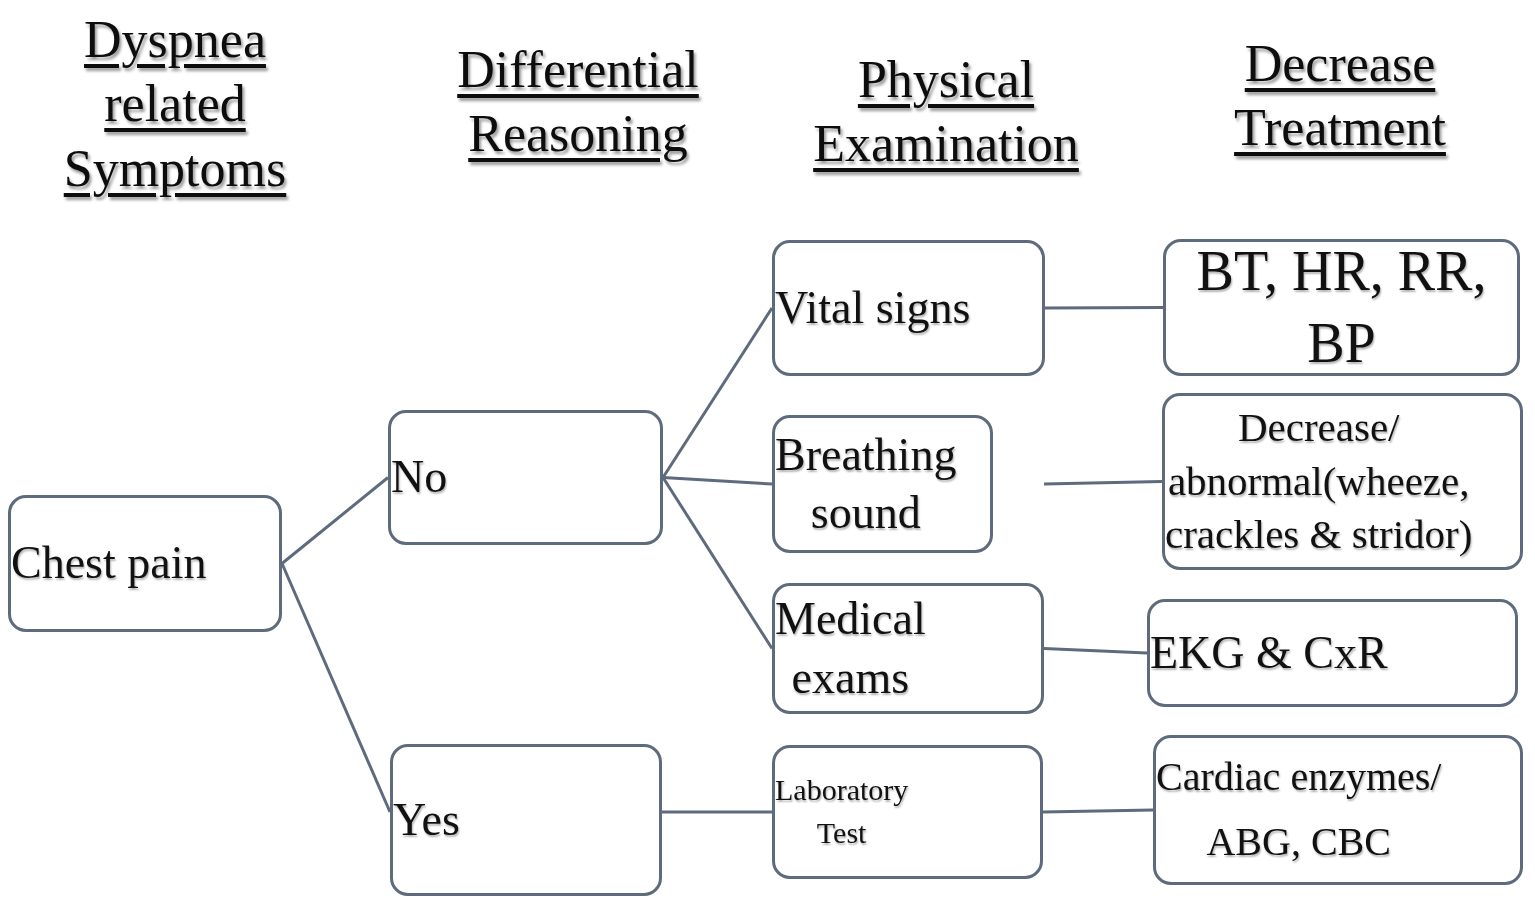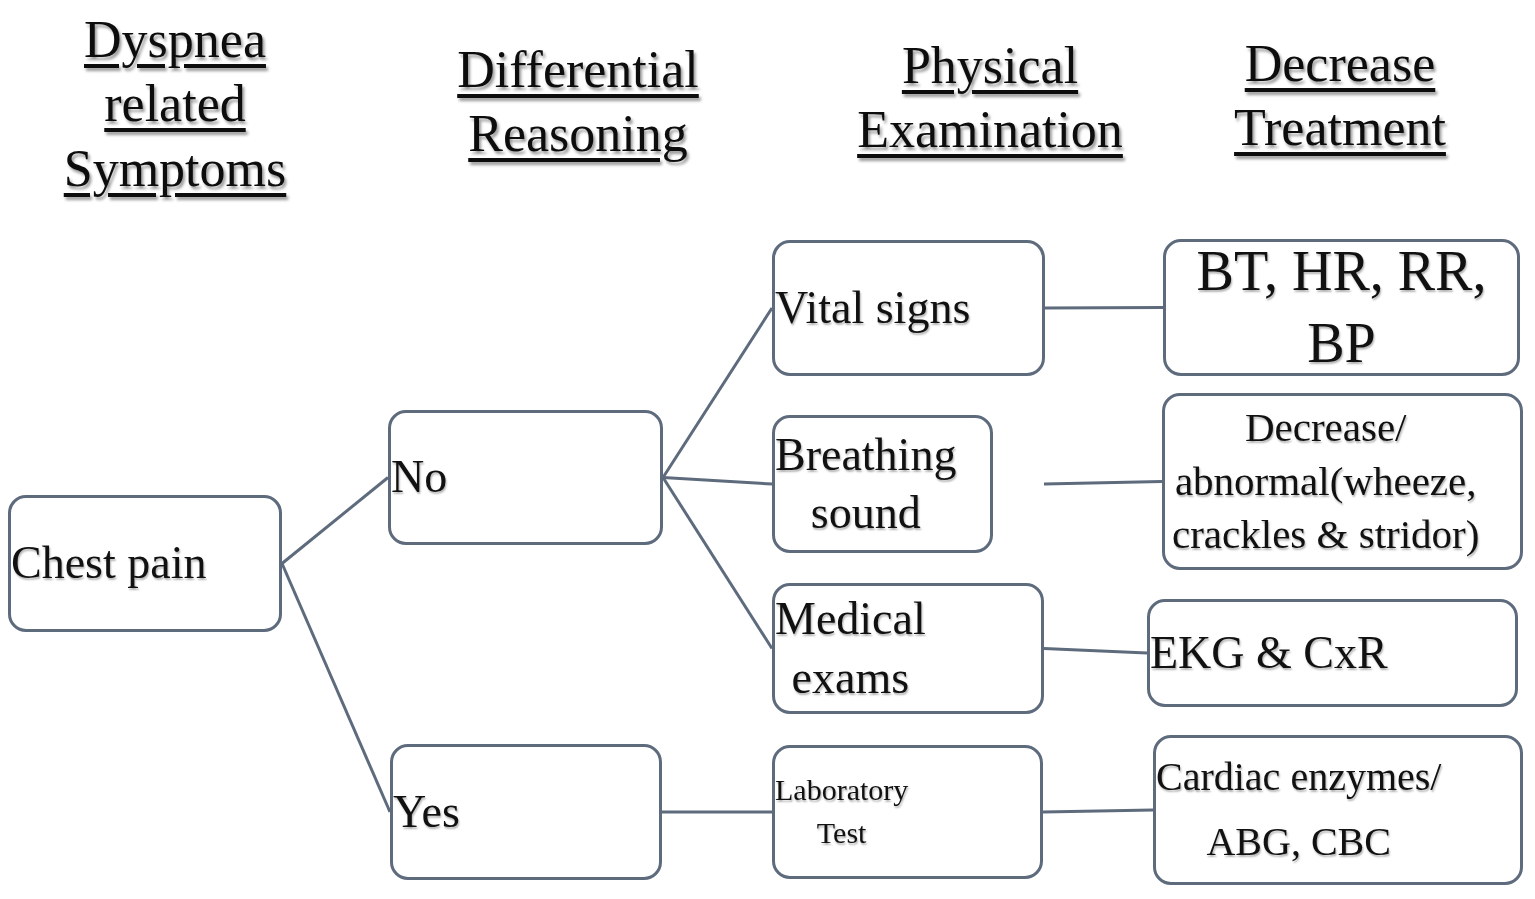--- a/index.html
+++ b/index.html
@@ -32,21 +32,21 @@
     line-height: 1.24;
     color: #0d0d0d;
     text-decoration: underline;
     text-decoration-thickness: 3.5px;
     text-underline-offset: 7px;
     text-shadow: 2px 3px 3px rgba(0,0,0,0.40);
     z-index: 2;
   }
   .h1 { left: 175px; top: 8px;  }
   .h2 { left: 578px; top: 38px; }
-  .h3 { left: 946px; top: 34px; margin-left: 44px; }
+  .h3 { left: 946px; top: 48px; }
   .h4 { left: 1340px; top: 32px; }
 
   
   .node {
     position: absolute;
     background: #ffffff;
     border: 3px solid #5d6b7d;
     border-radius: 18px;
     display: flex;
     align-items: center;
@@ -57,27 +57,27 @@
   .node .label {
     white-space: pre-line;
     color: #111111;
     font-size: 46px;
     line-height: 1.27;
     text-shadow: 1px 2px 2px rgba(0,0,0,0.30);
   }
 
   .chest_pain        { left: 8px;    top: 495px; width: 274px; height: 137px; }
   .no                { left: 388px;  top: 410px; width: 275px; height: 135px; }
-  .yes               { left: 390px;  top: 744px; width: 272px; height: 136px; }
+  .yes               { left: 390px;  top: 744px; width: 272px; height: 152px; }
   .vital_signs       { left: 772px;  top: 240px; width: 273px; height: 136px; }
   .breathing_sound   { left: 772px;  top: 415px; width: 221px; height: 138px; }
   .medical_exams     { left: 772px;  top: 583px; width: 272px; height: 131px; }
   .laboratory_test   { left: 772px;  top: 745px; width: 271px; height: 134px; }
   .bt_hr_rr_bp       { left: 1163px; top: 239px; width: 357px; height: 137px; }
-  .decrease_abnormal { left: 1162px; top: 393px; width: 361px; height: 177px; padding-left: 7px; }
+  .decrease_abnormal { left: 1162px; top: 393px; width: 361px; height: 177px; }
   .ekg_cxr           { left: 1147px; top: 599px; width: 371px; height: 108px; }
   .cardiac_enzymes   { left: 1153px; top: 735px; width: 370px; height: 150px; }
 
   .laboratory_test .label   { font-size: 30px; line-height: 1.42; }
   .bt_hr_rr_bp .label       { font-size: 56px; }
   .decrease_abnormal .label { font-size: 41px; line-height: 1.31; }
   .cardiac_enzymes .label   { font-size: 40px; line-height: 1.62; }
 </style>
 </head>
 <body>

